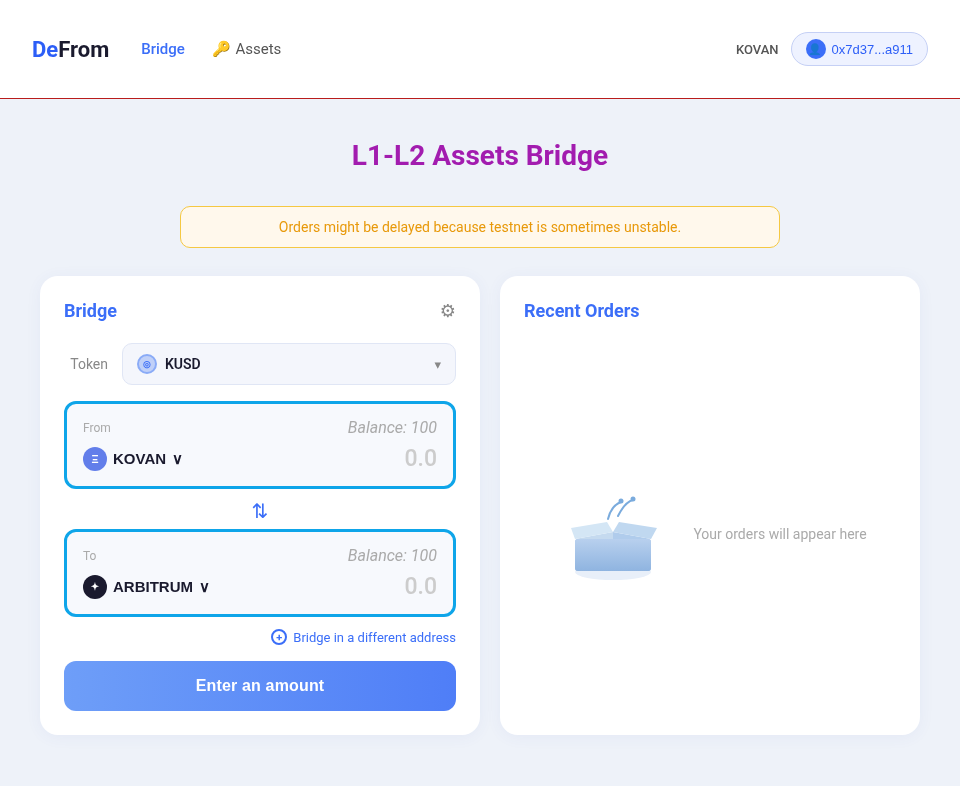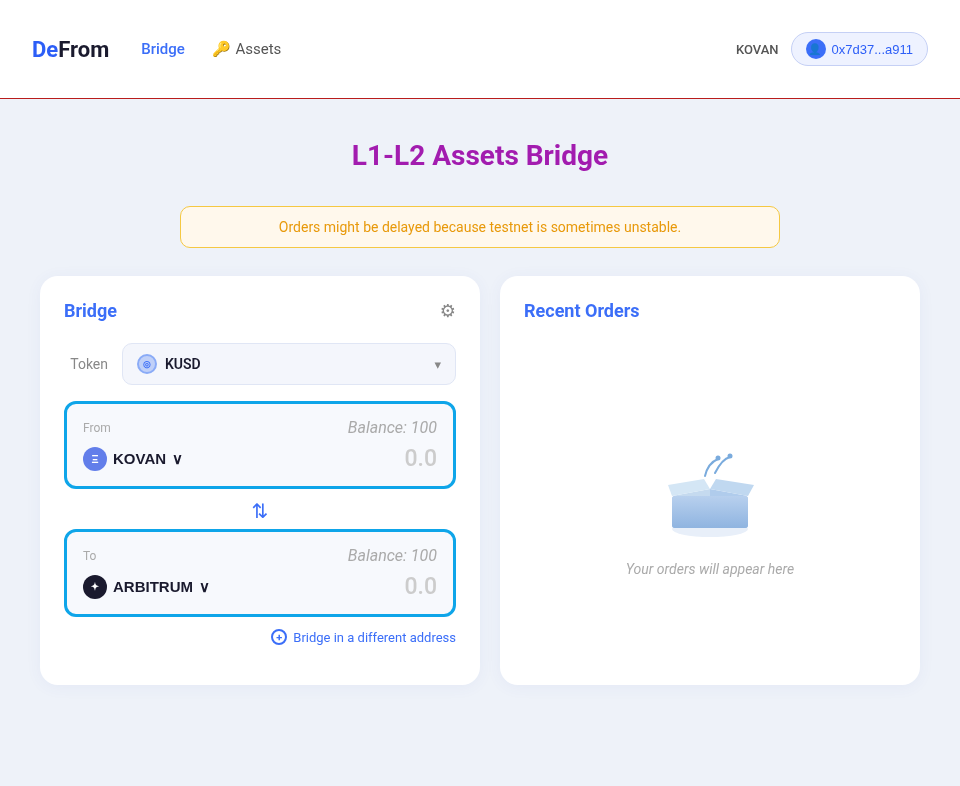--- a/index.html
+++ b/index.html
@@ -332,26 +332,25 @@
     .orders-title {
       font-size: 18px;
       font-weight: 700;
       color: #3b6ef8;
       margin-bottom: 16px;
     }
     .orders-empty {
       flex: 1;
       width: 100%;
       display: flex;
-      flex-direction: column;
+      flex-direction: row;
       align-items: center;
       justify-content: center;
       padding: 40px 0 20px;
       gap: 20px;
-      font-style: italic;
     }
     .empty-text {
       font-size: 14px;
       color: #aaa;
     }
 
     
     .box-illustration {
       width: 120px;
       height: 100px;
@@ -452,20 +451,21 @@
       </div>
     </div>
 
     
     <div class="receive-diff">
       <div class="plus-circle">+</div>
       <span>Bridge in a different address</span>
     </div>
 
     
+    <button class="submit-btn">Enter an amount</button>
   </div>
 
   <div class="orders-card">
     <span class="orders-title">Recent Orders</span>
     <div class="orders-empty">
 
       <svg class="box-illustration" viewBox="0 0 120 100" xmlns="http://www.w3.org/2000/svg">
 
         <ellipse cx="60" cy="88" rx="38" ry="8" fill="#d8e4f5" opacity="0.6"></ellipse>
 

